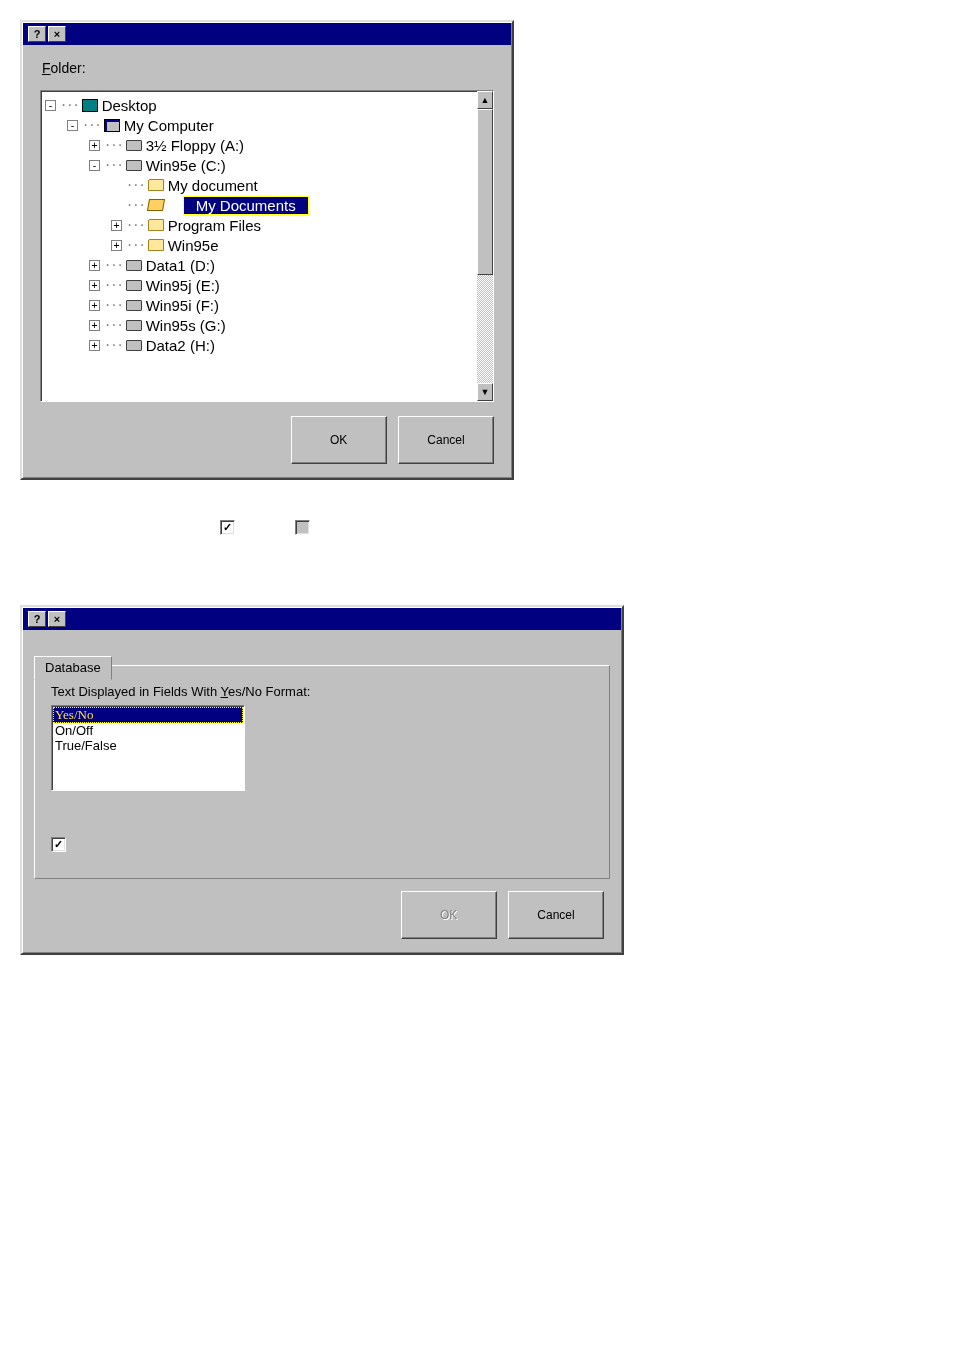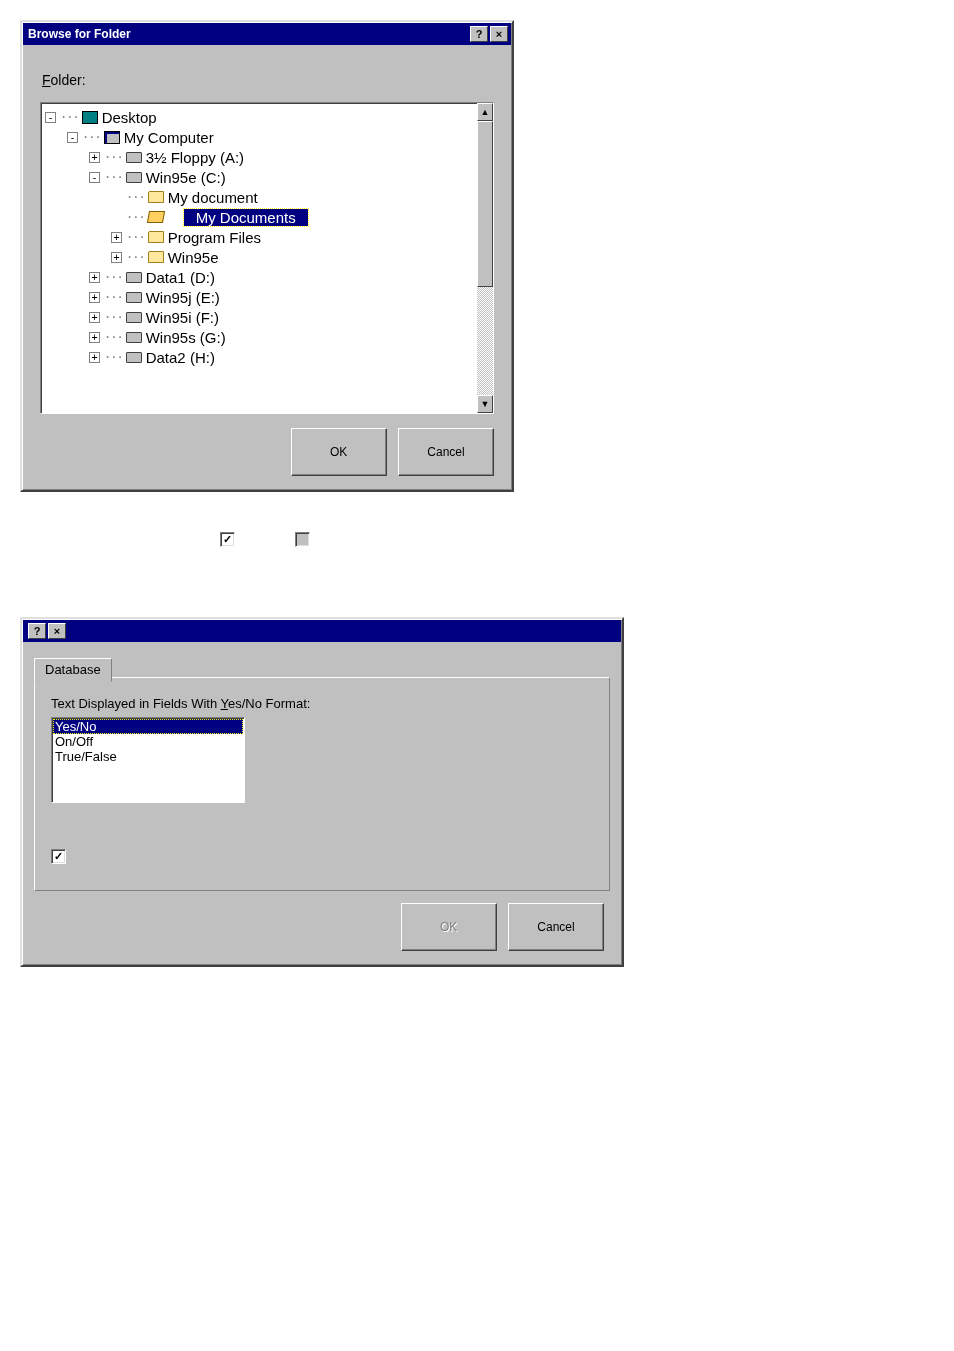--- a/index.html
+++ b/index.html
@@ -46,21 +46,21 @@
     box-shadow: inset -1px -1px 0 #808080;
     font-size: 12px;
     display: inline-flex; align-items: center; justify-content: center;
     padding: 12px 10px;
   }
   .btn.disabled { color: #808080; text-shadow: 1px 1px 0 #fff; }
 
   
   #browse-dialog { width: 490px; }
   .browse-body { padding: 10px 18px 14px 18px; }
-  .browse-label { margin: 16px 0 14px 2px; font-size: 14px; }
+  .browse-label { margin: 4px 0 14px 2px; font-size: 14px; }
   .underline-first::first-letter { text-decoration: underline; }
 
   .tree-wrap {
     display: flex;
     border: 1px solid;
     border-color: #808080 #ffffff #ffffff #808080;
     box-shadow: inset 1px 1px 0 #404040;
     background: #ffffff;
     height: 310px;
   }
@@ -170,54 +170,53 @@
 
   
   #options-dialog { width: 600px; }
   .options-body { padding: 10px 12px 14px 12px; }
   .tab {
     display: inline-block;
     background: #c0c0c0;
     border: 1px solid;
     border-color: #ffffff #808080 #c0c0c0 #ffffff;
     padding: 3px 10px 4px 10px;
-    position: relative; top: 5px;
+    position: relative; top: 15px;
     font-size: 13px;
   }
   .tab-panel {
     border: 1px solid;
     border-color: #ffffff #808080 #808080 #ffffff;
     padding: 18px 16px 26px 16px;
   }
   .field-label { font-size: 13px; margin-bottom: 6px; }
   .underline-y { text-decoration: underline; }
   .listbox {
     width: 190px; height: 82px;
     background: #ffffff;
     border: 1px solid;
     border-color: #808080 #ffffff #ffffff #808080;
     box-shadow: inset 1px 1px 0 #404040;
     padding: 1px;
     font-size: 13px;
   }
   .listbox .item { padding: 0 2px; }
   .listbox .item.selected {
-    background: #000080; color: #ffffff;
-    outline: 1px dotted #ffff00; outline-offset: -1px;
+    background: #000080; color: #fde047;
+    outline: 1px dotted #ffff00; outline-offset: -1px; font-family: Liberation Serif, serif;
   }
   .check-row { margin-top: 46px; display: flex; align-items: center; gap: 6px; font-size: 13px; }
   .options-buttons { text-align: right; padding: 12px 6px 0 0; }
   .options-buttons .btn { margin-left: 8px; }
 </style>
 </head>
 <body>
 
 <div class="dialog" id="browse-dialog">
   <div class="titlebar">
-    <span class="title-text">Browse for Folder</span>
     <span class="tb-btn">?</span>
     <span class="tb-btn">×</span>
   </div>
   <div class="browse-body">
     <div class="browse-label underline-first">Folder:</div>
 
     <div class="tree-wrap">
       <div class="tree" id="folder-tree">
           <div class="tree-row" style="padding-left: 2px;">
             <span class="exp">-</span>

